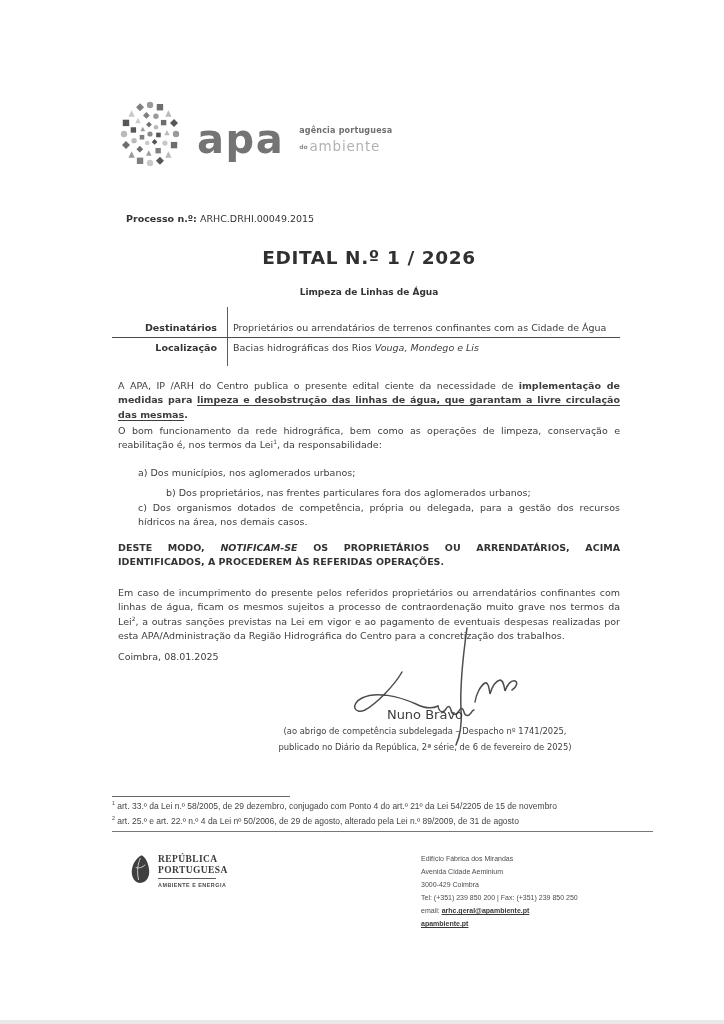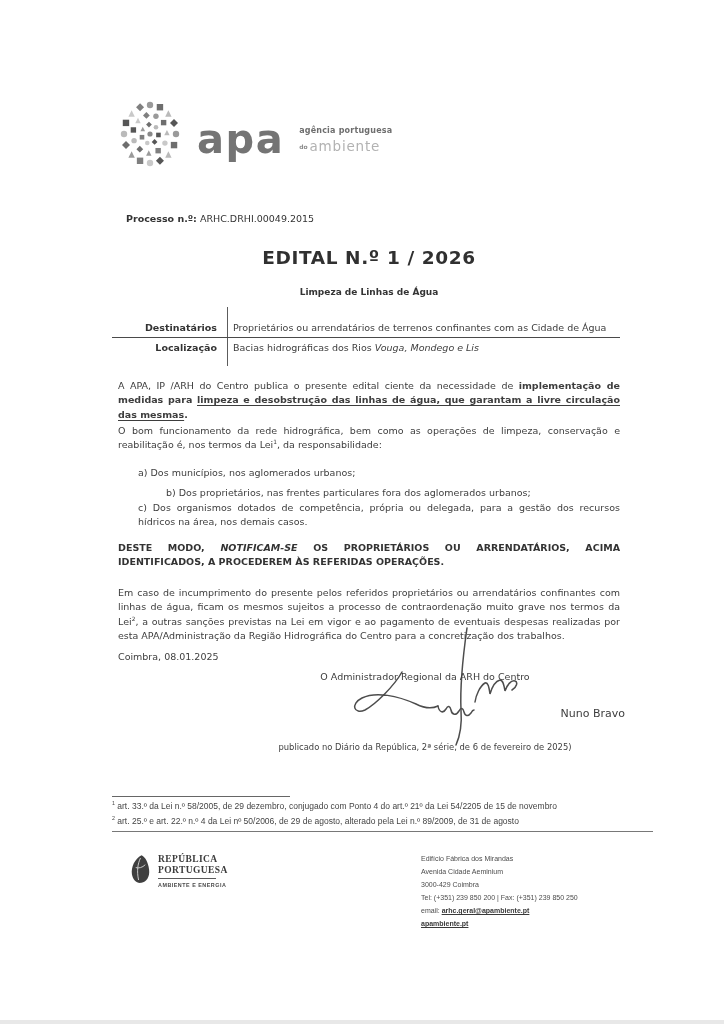--- a/index.html
+++ b/index.html
@@ -39,21 +39,21 @@
   #p2 { left:118px; top:424px; width:502px; }
   #list-a { left:138px; top:466px; width:482px; }
   #list-b { left:150px; top:486px; width:482px;padding-left:16px; }
   #list-c { left:138px; top:501px; width:482px; }
   #notice { left:118px; top:541px; width:502px; font-weight:bold; color:#333; }
   #notice .it { font-style:italic; }
   #p3 { left:118px; top:586px; width:502px; }
   #dateline { left:118px; top:651px; font-size:9.5px; }
 
   #sig-role { left:225px; top:671px; width:400px; text-align:center; font-size:9.5px; }
-  #sig-name { left:225px; top:707px; width:400px; text-align:right; font-size:11px; }
+  #sig-name { left:225px; top:707px; width:400px; text-align:center; font-size:13px; }
   #sig-note1 { left:225px; top:726px; width:400px; text-align:center; font-size:8.4px; color:#404040; }
   #sig-note2 { left:225px; top:742px; width:400px; text-align:center; font-size:8.4px; color:#404040; }
   #signature-svg { left:340px; top:596px; width:190px; height:150px; }
 
   
   #fn-sep { left:112px; top:796px; width:178px; height:1px; background:#666; }
   .footnote { font-family:"Liberation Sans", sans-serif; font-size:8.5px; color:#444; width:560px; }
   #fn1 { left:112px; top:801px; }
   #fn2 { left:112px; top:816px; }
   #fn-bottom { left:112px; top:831px; width:541px; height:1px; background:#787878; }
@@ -154,28 +154,28 @@
   <div class="abs body-text" id="notice">
     <span>DESTE MODO, </span><span class="it">NOTIFICAM-SE</span><span> OS PROPRIETÁRIOS OU ARRENDATÁRIOS, ACIMA IDENTIFICADOS, A PROCEDEREM ÀS REFERIDAS OPERAÇÕES.</span>
   </div>
 
   <div class="abs body-text" id="p3">
     <span>Em caso de incumprimento do presente pelos referidos proprietários ou arrendatários confinantes com linhas de água, ficam os mesmos sujeitos a processo de contraordenação muito grave nos termos da Lei</span><sup>2</sup><span>, a outras sanções previstas na Lei em vigor e ao pagamento de eventuais despesas realizadas por esta APA/Administração da Região Hidrográfica do Centro para a concretização dos trabalhos.</span>
   </div>
 
   <div class="abs" id="dateline">Coimbra, 08.01.2025</div>
 
-  <div class="abs" id="sig-role">O Administrador Regional da ARH do Centro</div>
   <svg class="abs" id="signature-svg" viewBox="0 0 190 150" fill="none" stroke="#3a3a3a" stroke-width="1.5" stroke-linecap="round" opacity="0.9">
     <path d="M127,32 C123,60 120,92 121,114 C122,128 120,140 116,149"></path>
     <path d="M62,76 C54,90 36,108 25,114 C14,119 10,108 22,102 C36,95 58,100 76,108 C84,112 92,113 98,110"></path>
     <path d="M98,110 c1,6 5,8 8,3 c2,-4 4,-3 5,1 c1,5 5,6 8,1 c2,-4 4,-3 5,1 c1,4 4,5 7,1 c1,-2 2,-3 3,-3"></path>
     <path d="M135,106 C136,99 140,90 145,87 C148,86 149,91 150,98 C152,91 156,85 160,84 C163,84 164,89 165,95 C167,89 171,84 175,85 C178,86 177,91 172,94"></path>
   </svg>
   <div class="abs" id="sig-name">Nuno Bravo</div>
+  <div class="abs" id="sig-note1">(ao abrigo de competência subdelegada – Despacho nº 1741/2025,</div>
   <div class="abs" id="sig-note2">publicado no Diário da República, 2ª série, de 6 de fevereiro de 2025)</div>
 
   <div class="abs" id="fn-sep"></div>
   <div class="abs footnote" id="fn1">
     <sup>1</sup><span> art. 33.º da Lei n.º 58/2005, de 29 dezembro, conjugado com Ponto 4 do art.º 21º da Lei 54/2205 de 15 de novembro</span>
   </div>
   <div class="abs footnote" id="fn2">
     <sup>2</sup><span> art. 25.º e art. 22.º n.º 4 da Lei nº 50/2006, de 29 de agosto, alterado pela Lei n.º 89/2009, de 31 de agosto</span>
   </div>
   <div class="abs" id="fn-bottom"></div>

